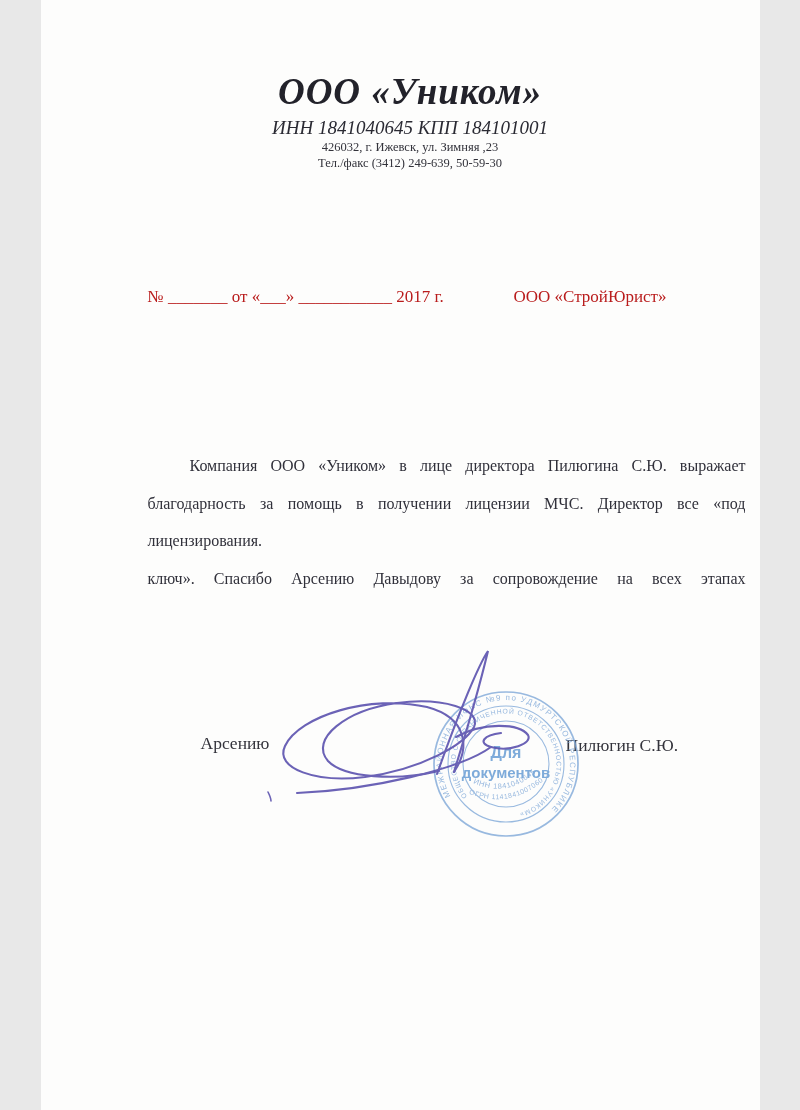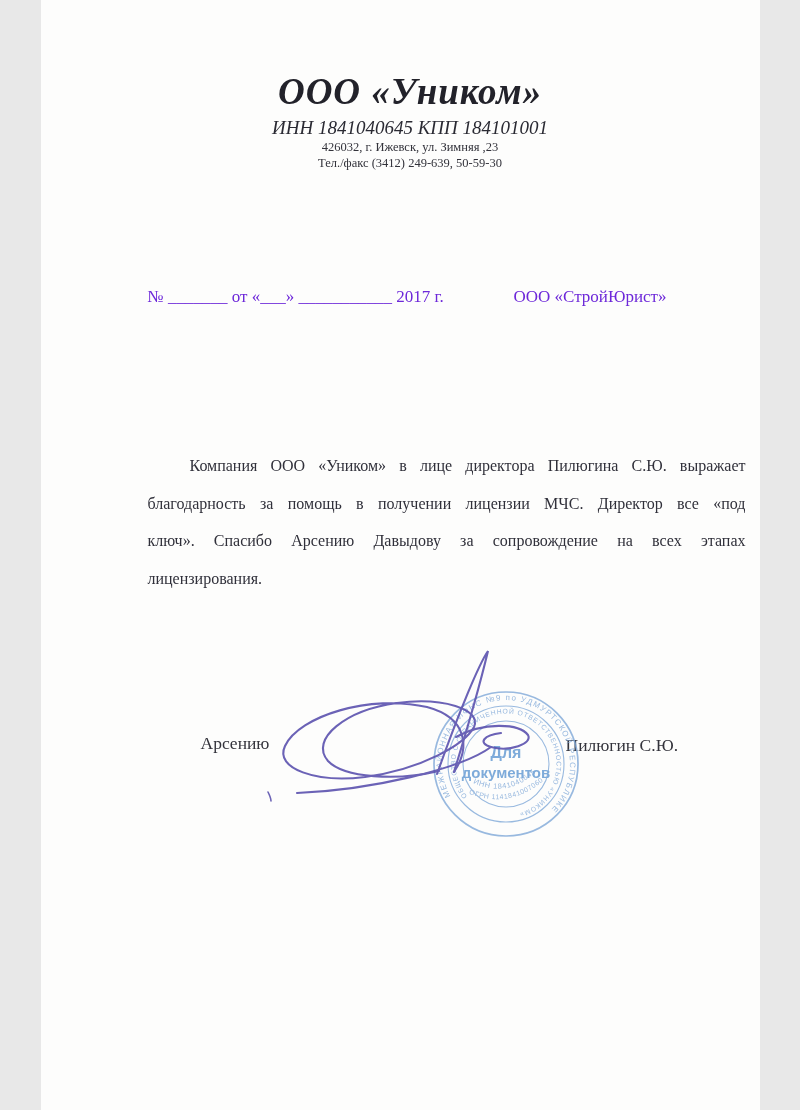--- a/index.html
+++ b/index.html
@@ -7,21 +7,21 @@
     position:relative; width:719px; height:1110px; margin:0 auto;
     background:#fdfdfc; overflow:hidden;
     font-family:"Liberation Serif", serif; color:#2e2e36;
   }
   
   .letterhead{position:absolute; top:72px; left:10px; width:100%; text-align:center;}
   .company{font-size:37px; line-height:40px; font-weight:bold; font-style:italic; color:#22222a; letter-spacing:1px;}
   .innkpp{font-size:19px; line-height:24px; font-style:italic; margin-top:4px; color:#2a2a33;}
   .addr{font-size:12.5px; line-height:15.5px; color:#33333b;}
   
-  .refrow{position:absolute; top:287px; left:107px; right:93px; display:flex; justify-content:space-between; font-size:17px; color:#6d28d9;}
+  .refrow{position:absolute; top:287px; left:107px; right:93px; display:flex; justify-content:space-between; font-size:17px; color:#b91c1c;}
   
   .body-text{position:absolute; top:447px; left:107px; width:598px; font-size:16px; color:#30303a;}
   .jline{ text-align:justify; text-align-last:justify; height:37.6px; line-height:37.6px; white-space:nowrap;}
   .jline.first{text-indent:42px;}
   .jline.last{text-align-last:left; white-space:normal;}
   
   .sig-label{position:absolute; font-size:17.5px; color:#33333b;}
   .sig-role{top:733px; left:160px;}
   .sig-name{top:735px; left:525px;}
   
@@ -47,22 +47,22 @@
   </header>
 
   <div class="refrow">
     <span>№ _______ от «___» ___________ 2017 г.</span>
     <span>ООО «СтройЮрист»</span>
   </div>
 
   <div class="body-text">
     <div class="jline first">Компания ООО «Уником» в лице директора Пилюгина С.Ю. выражает</div>
     <div class="jline">благодарность за помощь в получении лицензии МЧС. Директор все «под</div>
+    <div class="jline last">лицензирования.</div>
     <div class="jline">ключ». Спасибо Арсению Давыдову за сопровождение на всех этапах</div>
-    <div class="jline last">лицензирования.</div>
   </div>
 
   <span class="sig-label sig-role">Арсению</span>
   <span class="sig-label sig-name">Пилюгин С.Ю.</span>
 
   <svg class="overlay" viewBox="0 0 800 1110">
     <defs>
       <path id="outerArc" d="M 401 764 A 64 64 0 0 1 529 764 A 64 64 0 0 1 401 764"></path>
       <path id="innerArc" d="M 414.5 764 A 50.5 50.5 0 0 1 515.5 764 A 50.5 50.5 0 0 1 414.5 764"></path>
       <path id="innArcPath" d="M 431 776 Q 465 800 499 776"></path>

